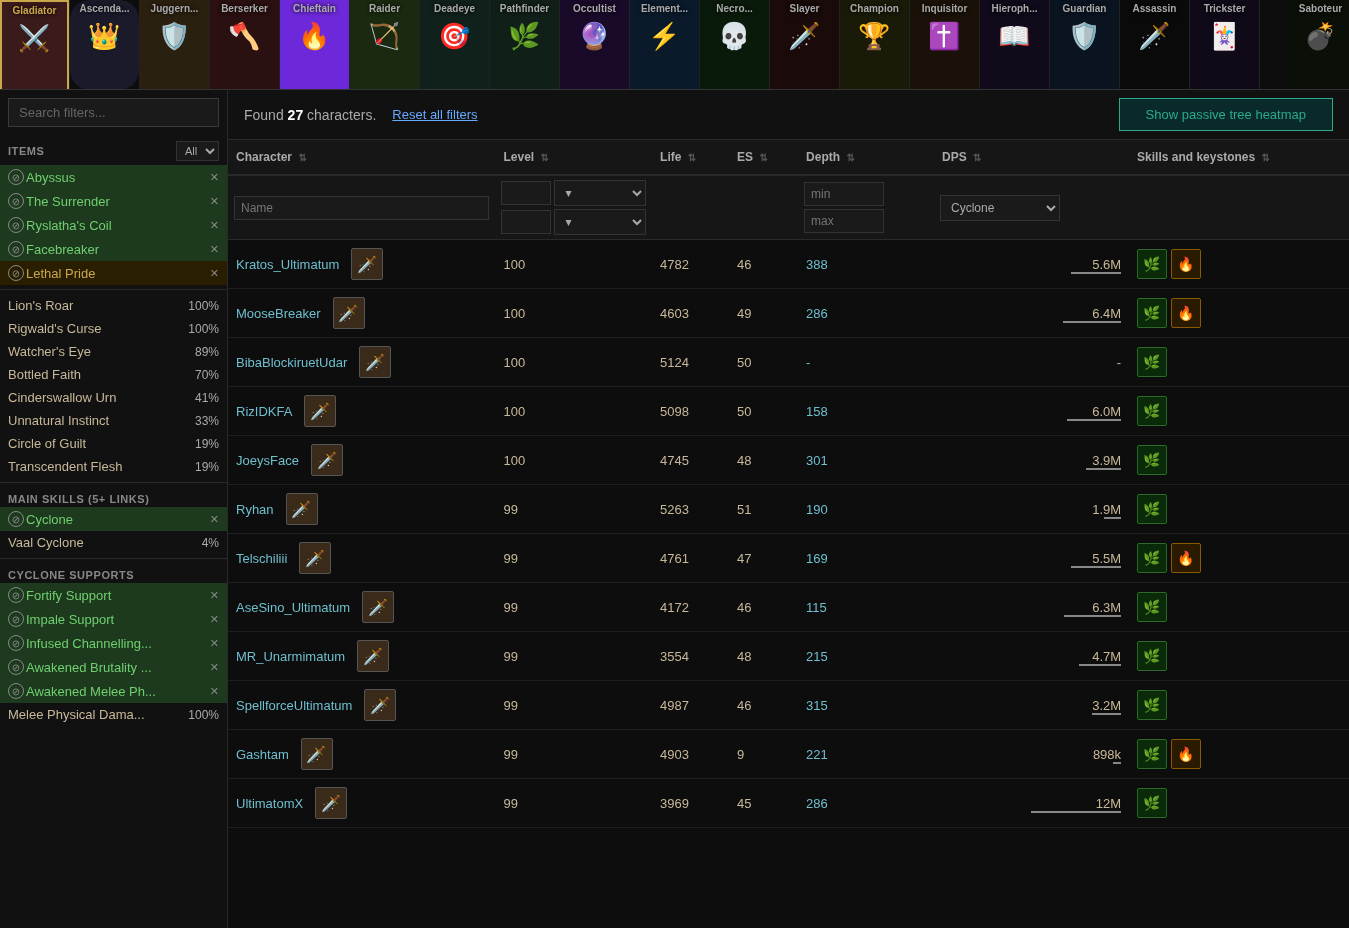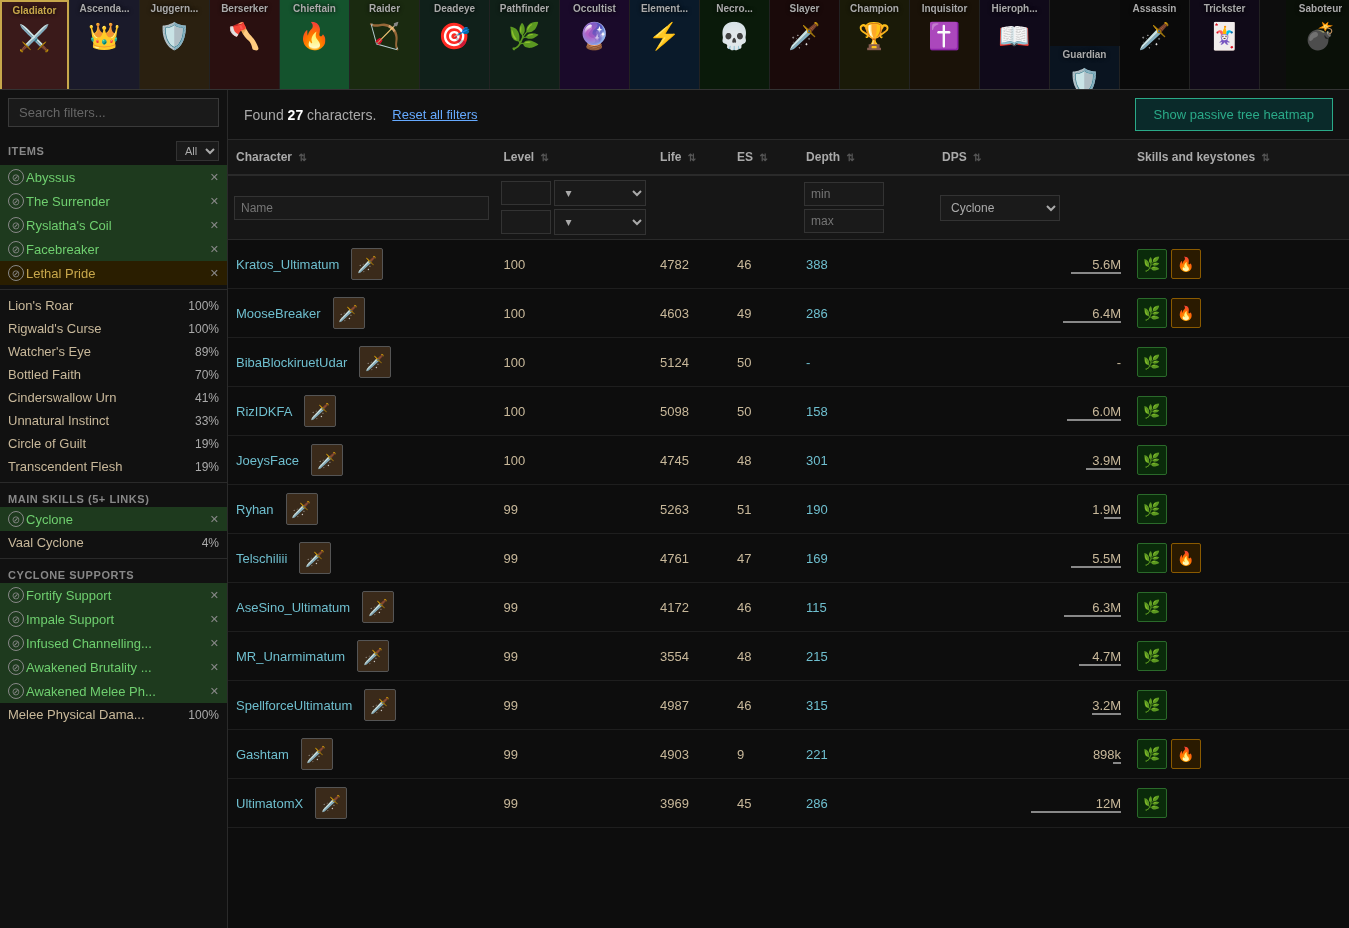--- a/index.html
+++ b/index.html
@@ -152,21 +152,21 @@
       border: none;
       cursor: pointer;
       font-size: 13px;
       text-decoration: underline;
     }
     .heatmap-btn {
       margin-left: auto;
       background: #0a2a2a;
       border: 1px solid #2aaa88;
       color: #2aaa88;
-      padding: 8px 18px;
+      padding: 8px 26px;
       cursor: pointer;
       font-size: 13px;
     }
 
     
     .table-container {
       flex: 1;
       overflow-y: auto;
     }
     table {
@@ -329,42 +329,42 @@
 <div class="class-tabs">
 
 <div class="class-tab gladiator-tab" style="position: relative;">
     <div style="background:#3a1a1a;width:100%;height:112px;display:flex;flex-direction:column;align-items:center;justify-content:flex-start;overflow:hidden;border:2px solid #c8a84b;">
       <span style="font-size:10px;color:#c8a84b;padding:3px 0;font-weight:700;text-shadow:0 0 4px #000">Gladiator</span>
       <span style="font-size:26px;margin-top:4px">⚔️</span>
       <span style="font-size:10px;color:#c8a84b;margin-top:auto;padding-bottom:3px">100%</span>
     </div>
   </div>
     <div class="class-tab" style="position: relative;">
-    <div style="background:#1a1a2a;width:100%;height:90px;display:flex;flex-direction:column;align-items:center;justify-content:flex-start;overflow:hidden;">
+    <div style="background:#1a1a2a;width:100%;height:90px;display:flex;flex-direction:column;align-items:center;justify-content:flex-start;overflow:hidden;border-radius:20px;">
       <span style="font-size:10px;color:#aaa;padding:3px 0;font-weight:700;text-shadow:0 0 4px #000">Ascenda...</span>
       <span style="font-size:26px;margin-top:4px">👑</span>
 
     </div>
   </div>
     <div class="class-tab" style="position: relative;">
     <div style="background:#2a2010;width:100%;height:90px;display:flex;flex-direction:column;align-items:center;justify-content:flex-start;overflow:hidden;">
       <span style="font-size:10px;color:#aaa;padding:3px 0;font-weight:700;text-shadow:0 0 4px #000">Juggern...</span>
       <span style="font-size:26px;margin-top:4px">🛡️</span>
 
     </div>
   </div>
     <div class="class-tab" style="position: relative;">
     <div style="background:#2a1010;width:100%;height:90px;display:flex;flex-direction:column;align-items:center;justify-content:flex-start;overflow:hidden;">
       <span style="font-size:10px;color:#aaa;padding:3px 4px;font-weight:700;text-shadow:0 0 4px #000">Berserker</span>
       <span style="font-size:26px;margin-top:4px">🪓</span>
 
     </div>
   </div>
     <div class="class-tab" style="position: relative;">
-    <div style="background:#14532d;width:100%;height:90px;display:flex;flex-direction:column;align-items:center;justify-content:flex-start;overflow:hidden;">
+    <div style="background:#6d28d9;width:100%;height:90px;display:flex;flex-direction:column;align-items:center;justify-content:flex-start;overflow:hidden;">
       <span style="font-size:10px;color:#aaa;padding:3px 0;font-weight:700;text-shadow:0 0 4px #000">Chieftain</span>
       <span style="font-size:26px;margin-top:4px">🔥</span>
 
     </div>
   </div>
     <div class="class-tab" style="position: relative;">
     <div style="background:#1a2a10;width:100%;height:90px;display:flex;flex-direction:column;align-items:center;justify-content:flex-start;overflow:hidden;">
       <span style="font-size:10px;color:#aaa;padding:3px 0;font-weight:700;text-shadow:0 0 4px #000">Raider</span>
       <span style="font-size:26px;margin-top:4px">🏹</span>
 
@@ -426,21 +426,21 @@
 
     </div>
   </div>
     <div class="class-tab" style="position: relative;">
     <div style="background:#100a1a;width:100%;height:90px;display:flex;flex-direction:column;align-items:center;justify-content:flex-start;overflow:hidden;">
       <span style="font-size:10px;color:#aaa;padding:3px 0;font-weight:700;text-shadow:0 0 4px #000">Hieroph...</span>
       <span style="font-size:26px;margin-top:4px">📖</span>
 
     </div>
   </div>
-    <div class="class-tab" style="position: relative; margin-top: 46px;">
+    <div class="class-tab" style="position: relative;">
     <div style="background:#0a1420;width:100%;height:90px;display:flex;flex-direction:column;align-items:center;justify-content:flex-start;overflow:hidden;">
       <span style="font-size:10px;color:#aaa;padding:3px 0;font-weight:700;text-shadow:0 0 4px #000">Guardian</span>
       <span style="font-size:26px;margin-top:4px">🛡️</span>
 
     </div>
   </div>
     <div class="class-tab" style="position: relative;">
     <div style="background:#0a0a0a;width:100%;height:90px;display:flex;flex-direction:column;align-items:center;justify-content:flex-start;overflow:hidden;">
       <span style="font-size:10px;color:#aaa;padding:3px 0;font-weight:700;text-shadow:0 0 4px #000">Assassin</span>
       <span style="font-size:26px;margin-top:4px">🗡️</span>

